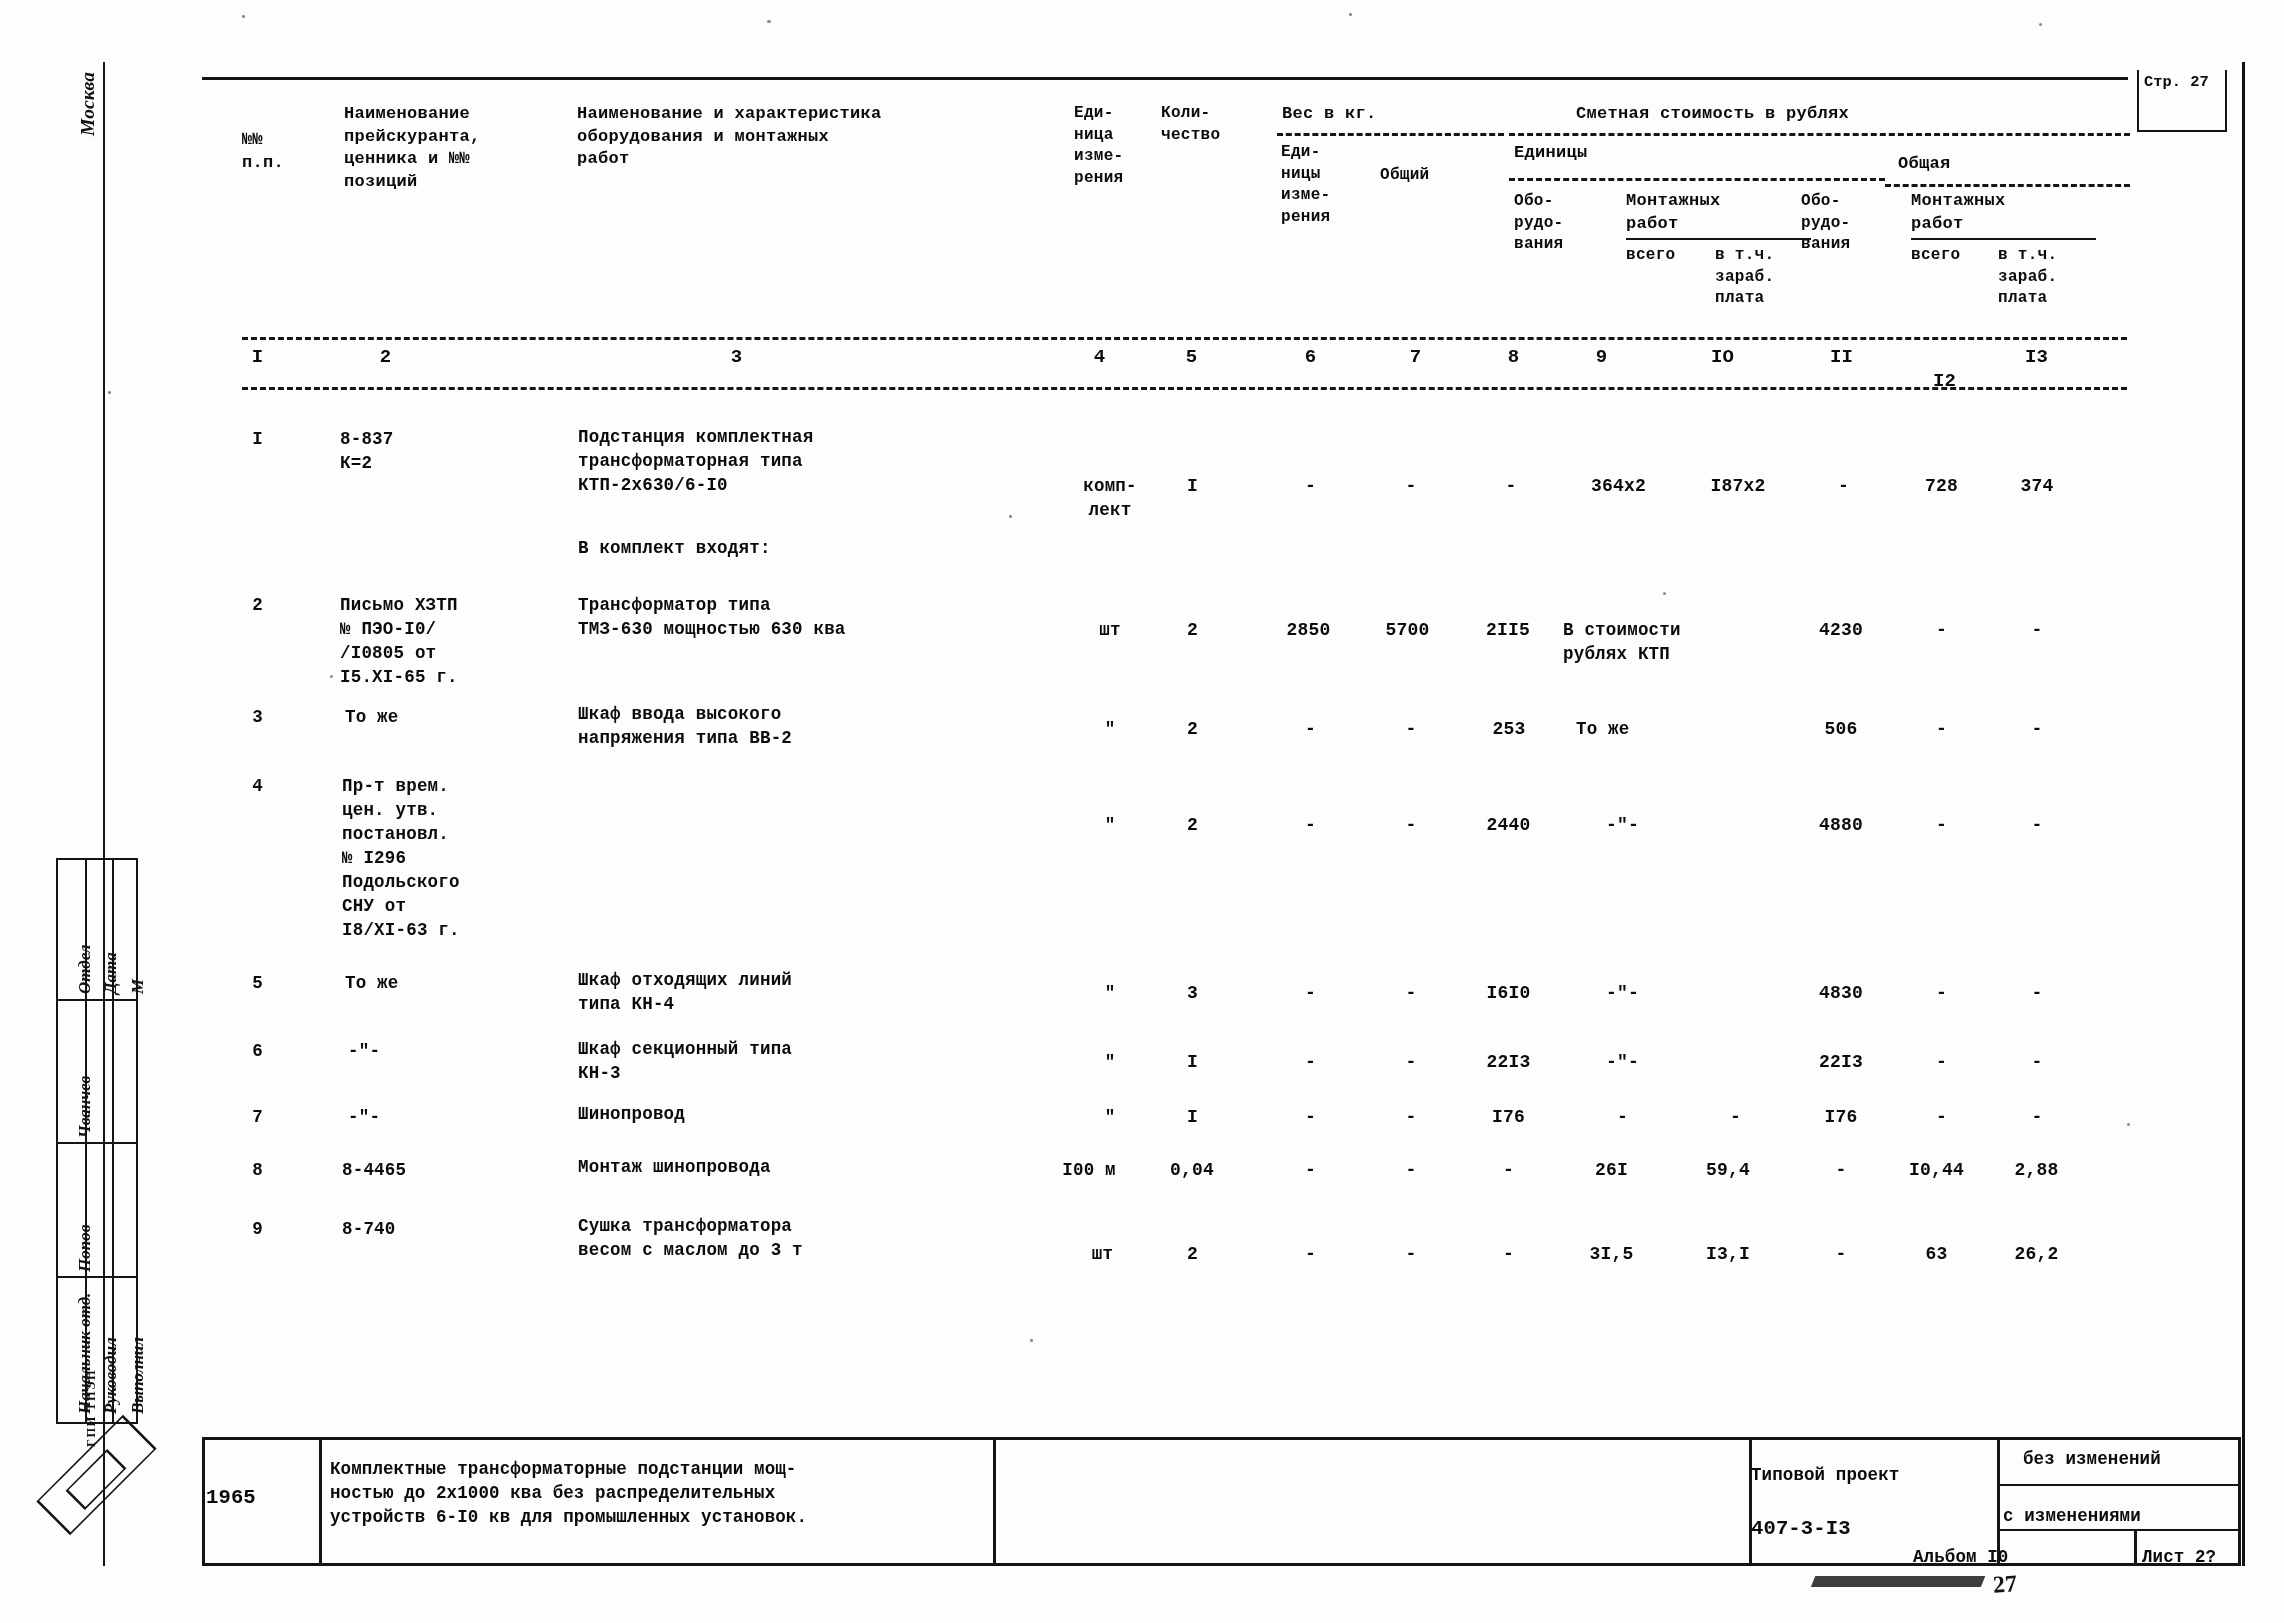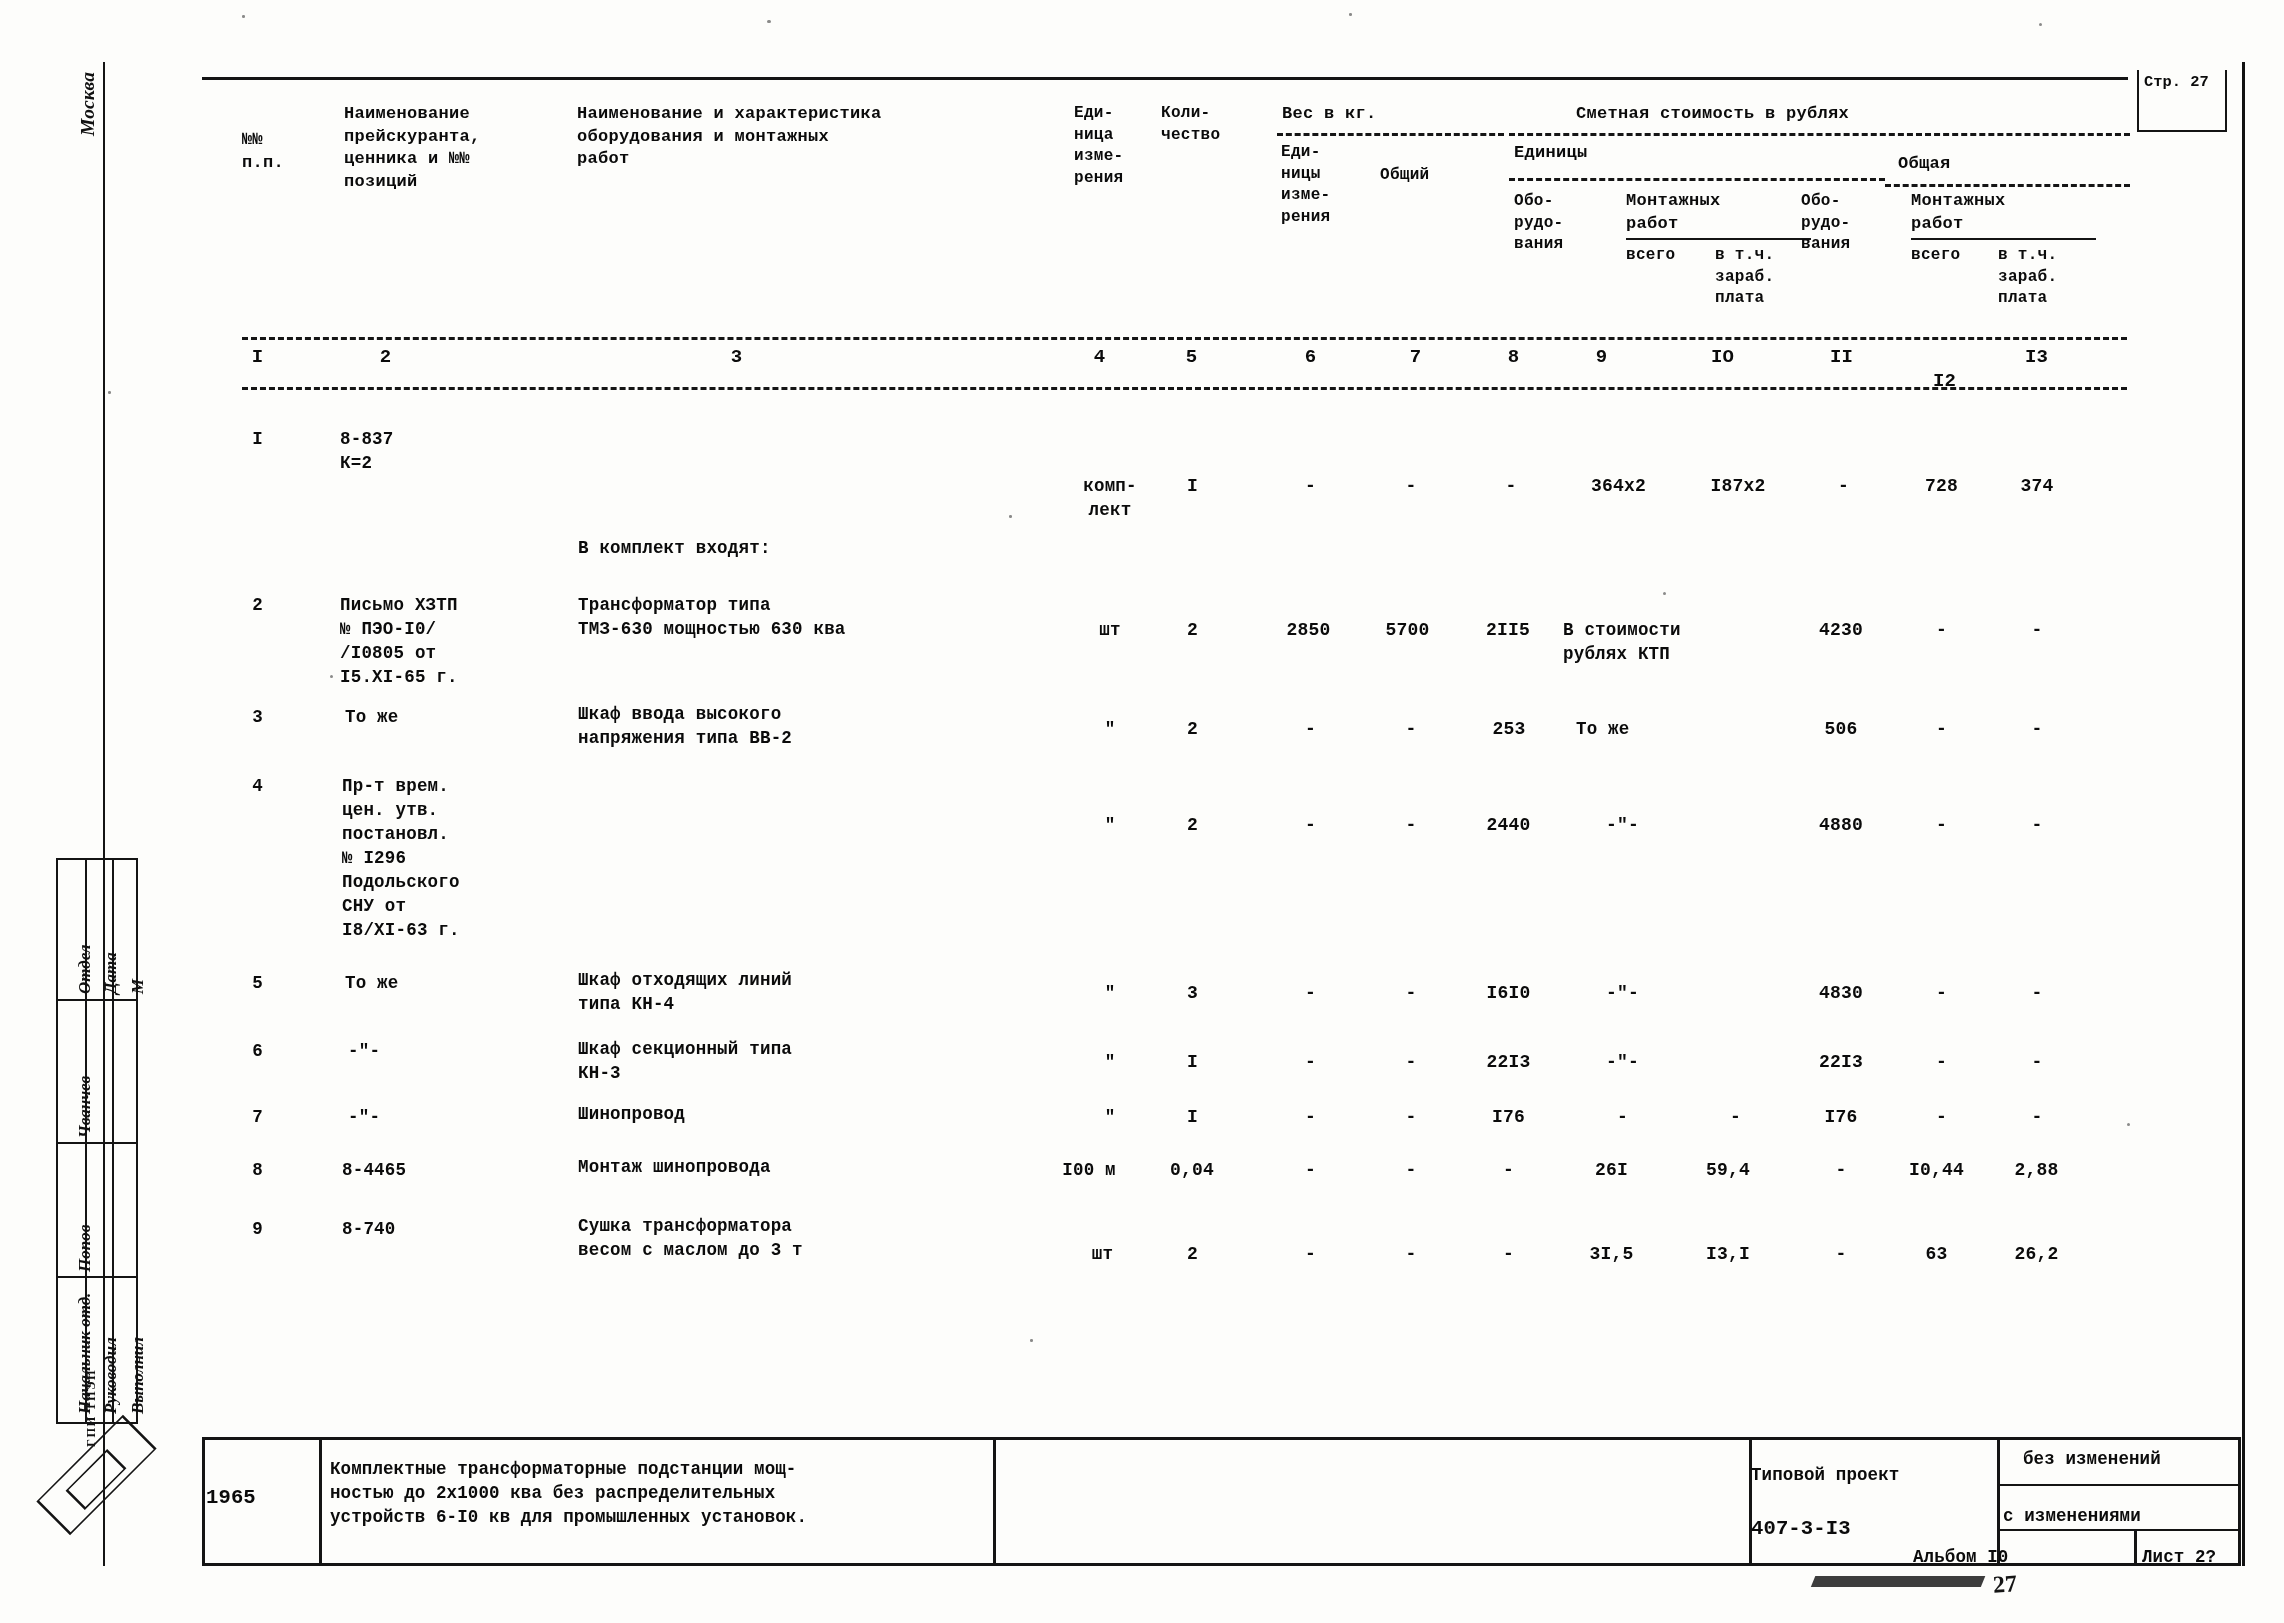--- a/index.html
+++ b/index.html
@@ -326,20 +326,23 @@
   <div class="colnum" style="left:1488px;top:346px;width:51px;">8</div>
   <div class="colnum" style="left:1576px;top:346px;width:51px;">9</div>
   <div class="colnum" style="left:1694px;top:346px;width:57px;">IO</div>
   <div class="colnum" style="left:1813px;top:346px;width:57px;">II</div>
   <div class="colnum" style="left:1916px;top:346px;width:57px;margin-top:24px;">I2</div>
   <div class="colnum" style="left:2008px;top:346px;width:57px;">I3</div>
 
   <div class="cell ctr" style="left:232px;top:427px;width:51px;">I</div>
   <div class="cell" style="left:340px;top:427px;width:180px;">8-837
 К=2</div>
+  <div class="cell" style="left:578px;top:425px;width:463px;">Подстанция комплектная
+трансформаторная типа
+КТП-2х630/6-I0</div>
   <div class="cell ctr" style="left:1061px;top:474px;width:98px;">комп-
 лект</div>
   <div class="cell num" style="left:1159px;top:474px;width:67px;">I</div>
   <div class="cell num" style="left:1272px;top:474px;width:77px;">-</div>
   <div class="cell num" style="left:1370px;top:474px;width:82px;">-</div>
   <div class="cell num" style="left:1470px;top:474px;width:82px;">-</div>
   <div class="cell num" style="left:1563px;top:474px;width:111px;">364х2</div>
   <div class="cell num" style="left:1679px;top:474px;width:118px;">I87х2</div>
   <div class="cell num" style="left:1797px;top:474px;width:93px;">-</div>
   <div class="cell num" style="left:1895px;top:474px;width:93px;">728</div>

